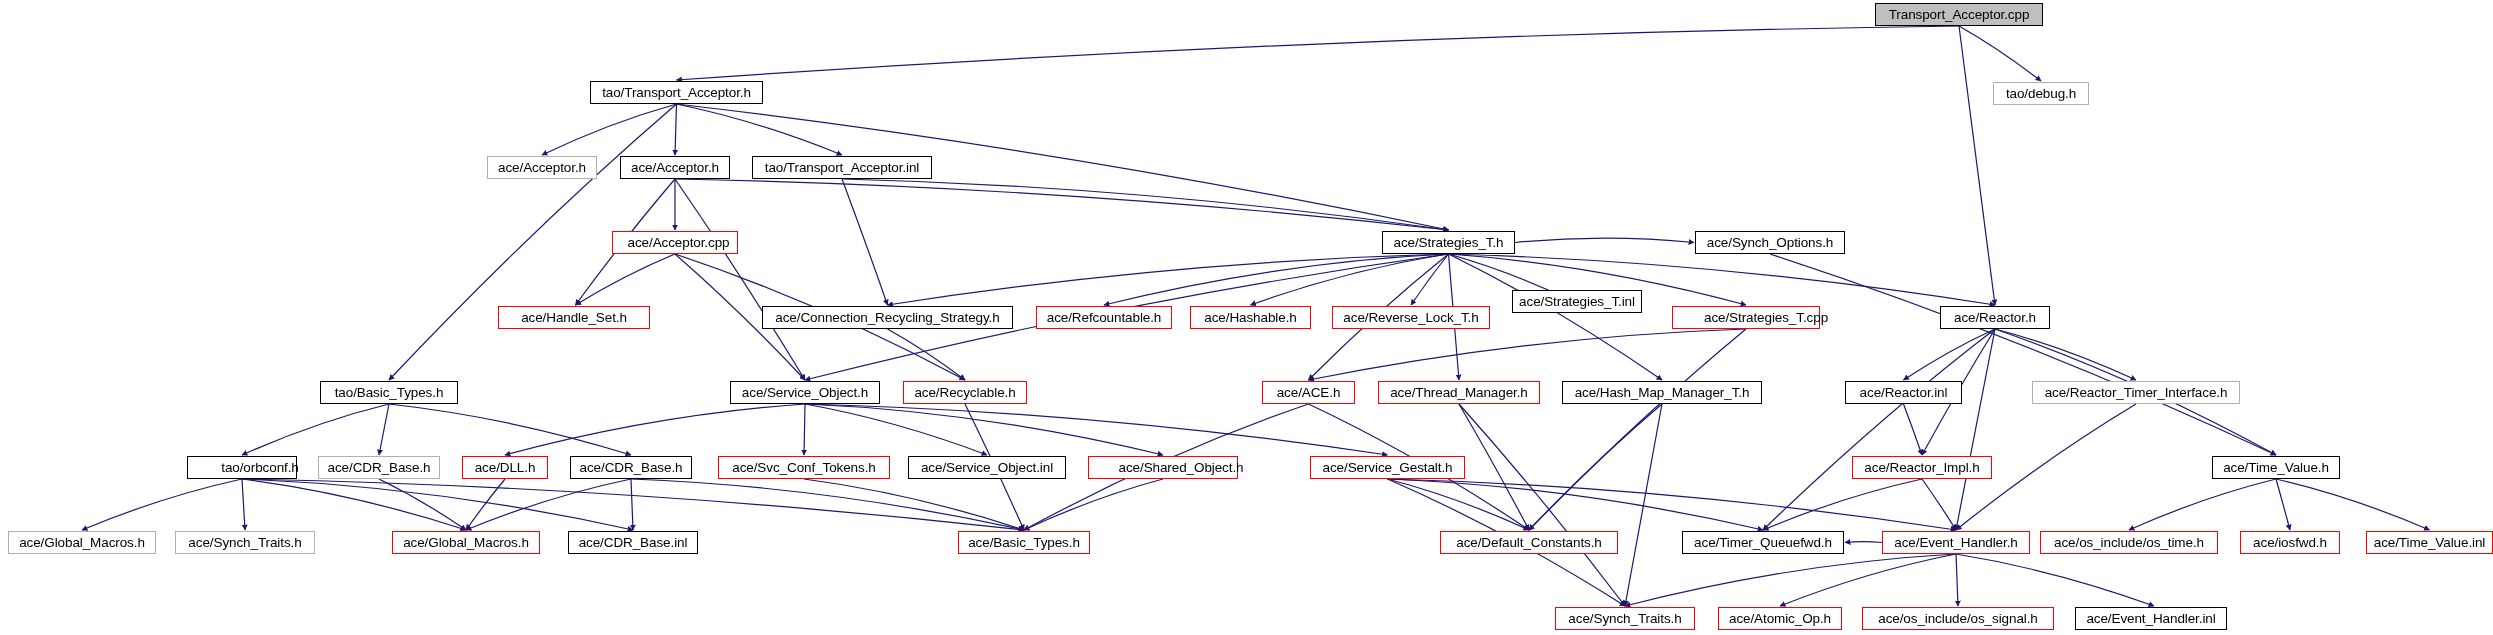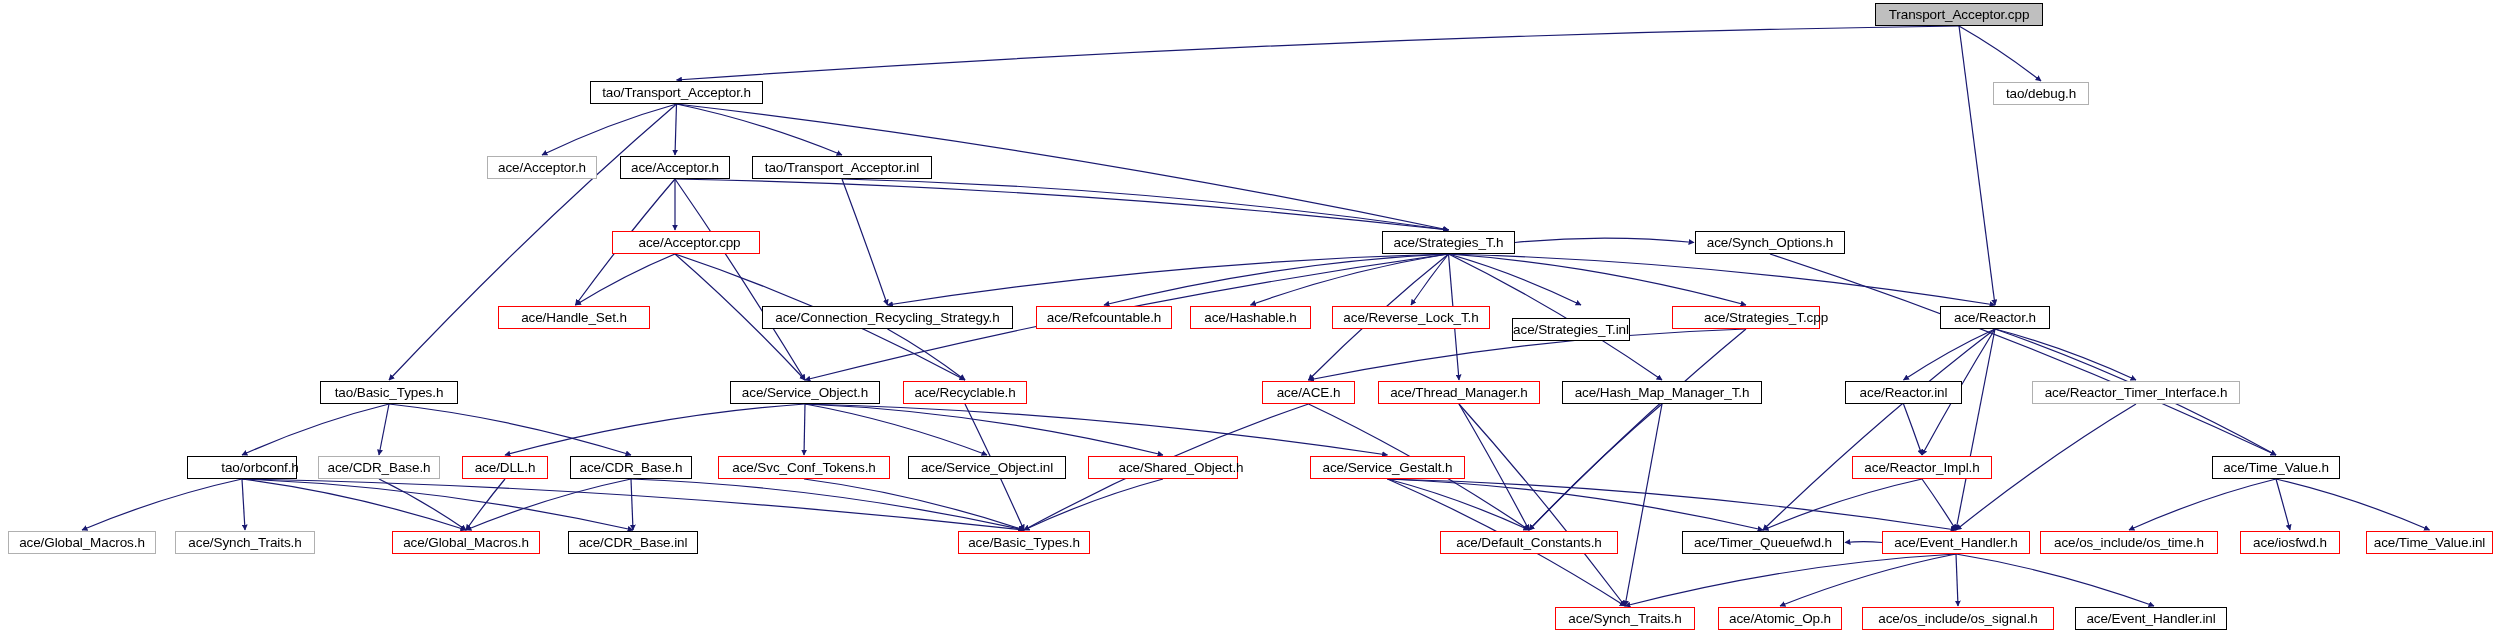--- a/index.html
+++ b/index.html
@@ -121,21 +121,21 @@
       </div>
       <div class="node gray" style="left: 487px; top: 156px; width: 110px;">
         <span>ace/Acceptor.h</span>
       </div>
       <div class="node" style="left: 620px; top: 156px; width: 110px;">
         <span>ace/Acceptor.h</span>
       </div>
       <div class="node" style="left: 752px; top: 156px; width: 180px;">
         <span>tao/Transport_Acceptor.inl</span>
       </div>
-      <div class="node red" style="left: 612px; top: 231px; width: 148px; padding-left: 7px;">
+      <div class="node red" style="left: 612px; top: 231px; width: 126px; padding-left: 7px;">
         <span>ace/Acceptor.cpp</span>
       </div>
       <div class="node" style="left: 1382px; top: 231px; width: 133px;">
         <span>ace/Strategies_T.h</span>
       </div>
       <div class="node" style="left: 1695px; top: 231px; width: 150px;">
         <span>ace/Synch_Options.h</span>
       </div>
       <div class="node red" style="left: 498px; top: 306px; width: 152px;">
         <span>ace/Handle_Set.h</span>
@@ -145,21 +145,21 @@
       </div>
       <div class="node red" style="left: 1036px; top: 306px; width: 136px;">
         <span>ace/Refcountable.h</span>
       </div>
       <div class="node red" style="left: 1190px; top: 306px; width: 121px;">
         <span>ace/Hashable.h</span>
       </div>
       <div class="node red" style="left: 1332px; top: 306px; width: 158px;">
         <span>ace/Reverse_Lock_T.h</span>
       </div>
-      <div class="node" style="left: 1512px; top: 318px; width: 118px;">
+      <div class="node" style="left: 1512px; top: 290px; width: 130px;">
         <span>ace/Strategies_T.inl</span>
       </div>
       <div class="node red" style="left: 1672px; top: 306px; width: 148px; padding-left: 40px;">
         <span>ace/Strategies_T.cpp</span>
       </div>
       <div class="node" style="left: 1940px; top: 306px; width: 110px;">
         <span>ace/Reactor.h</span>
       </div>
       <div class="node" style="left: 320px; top: 381px; width: 138px;">
         <span>tao/Basic_Types.h</span>

